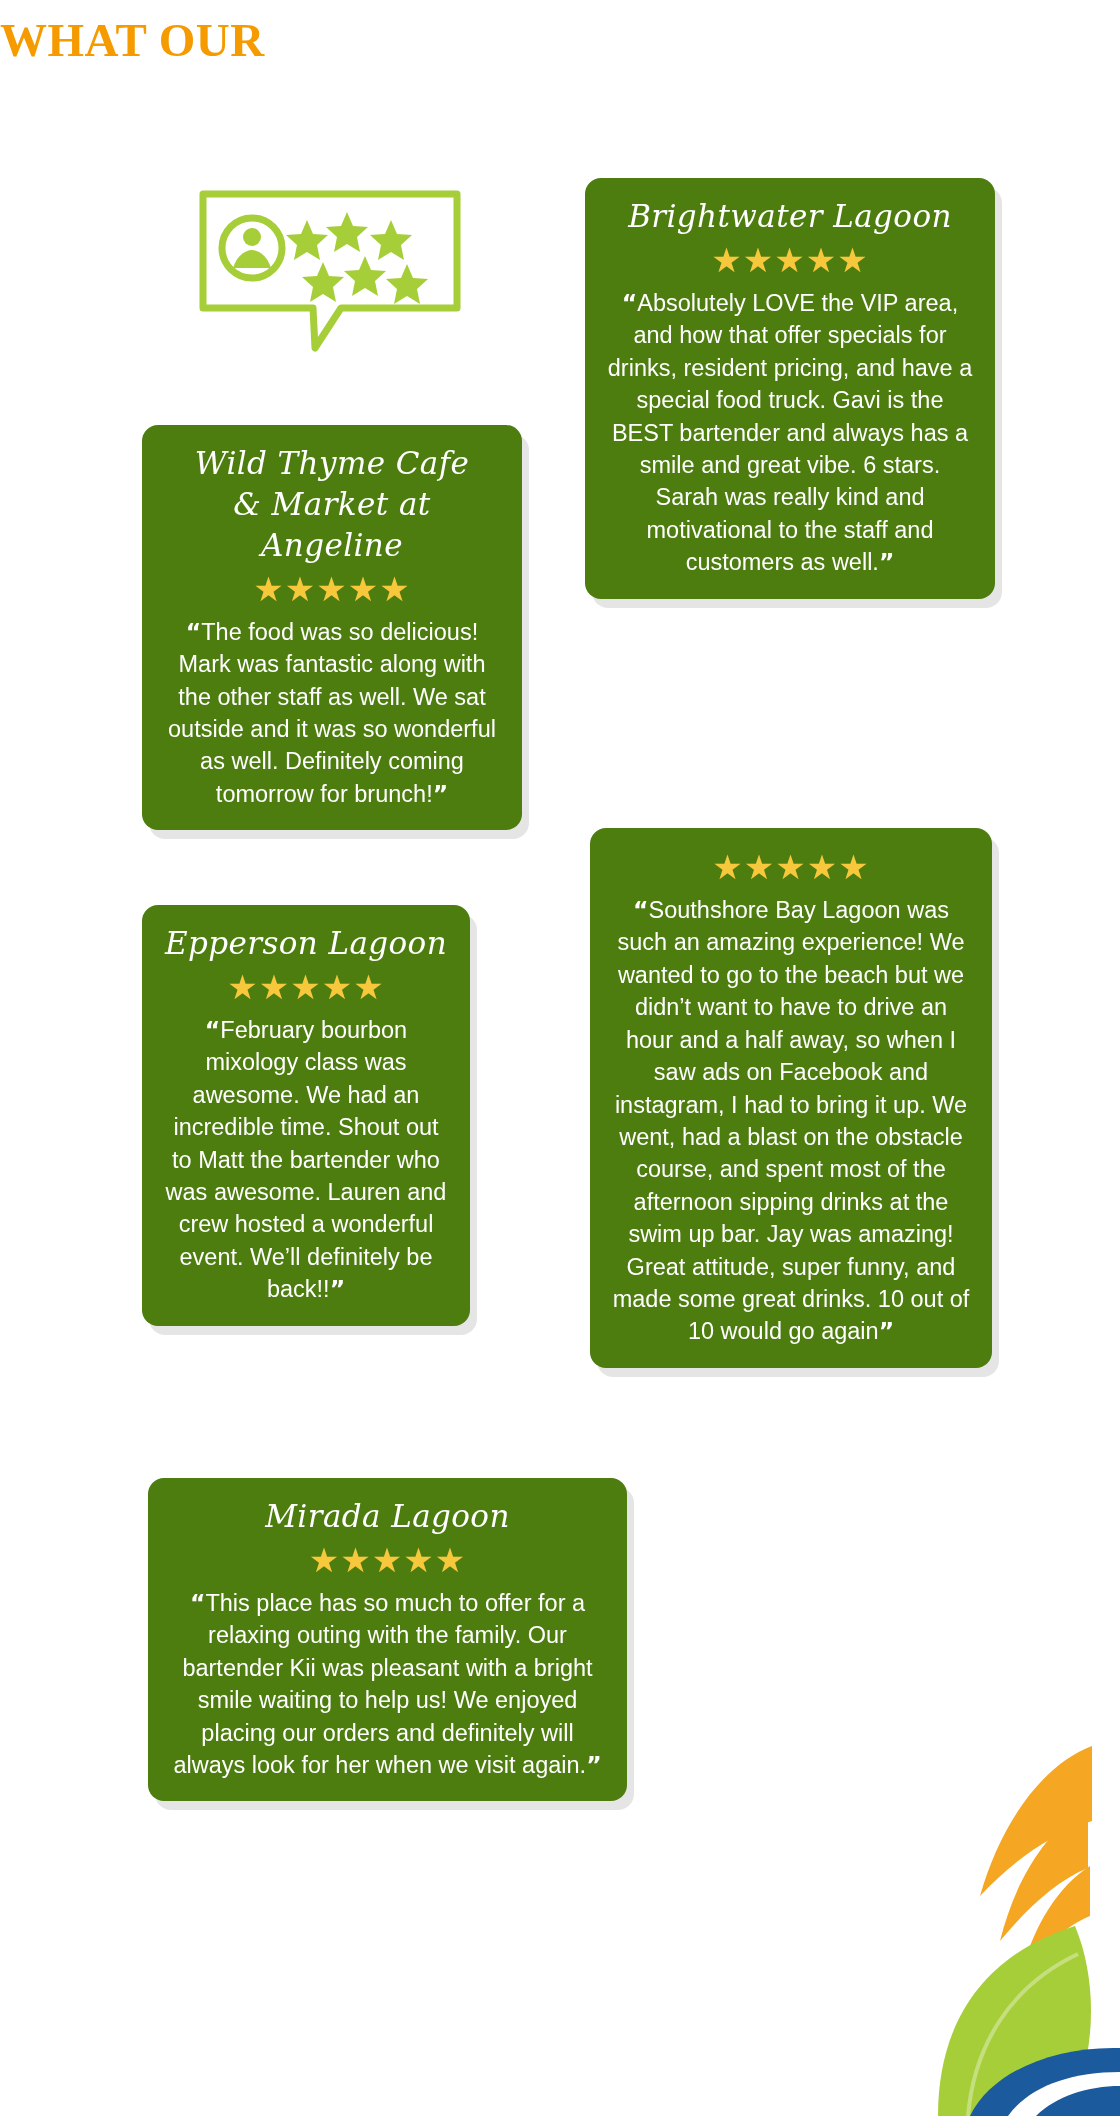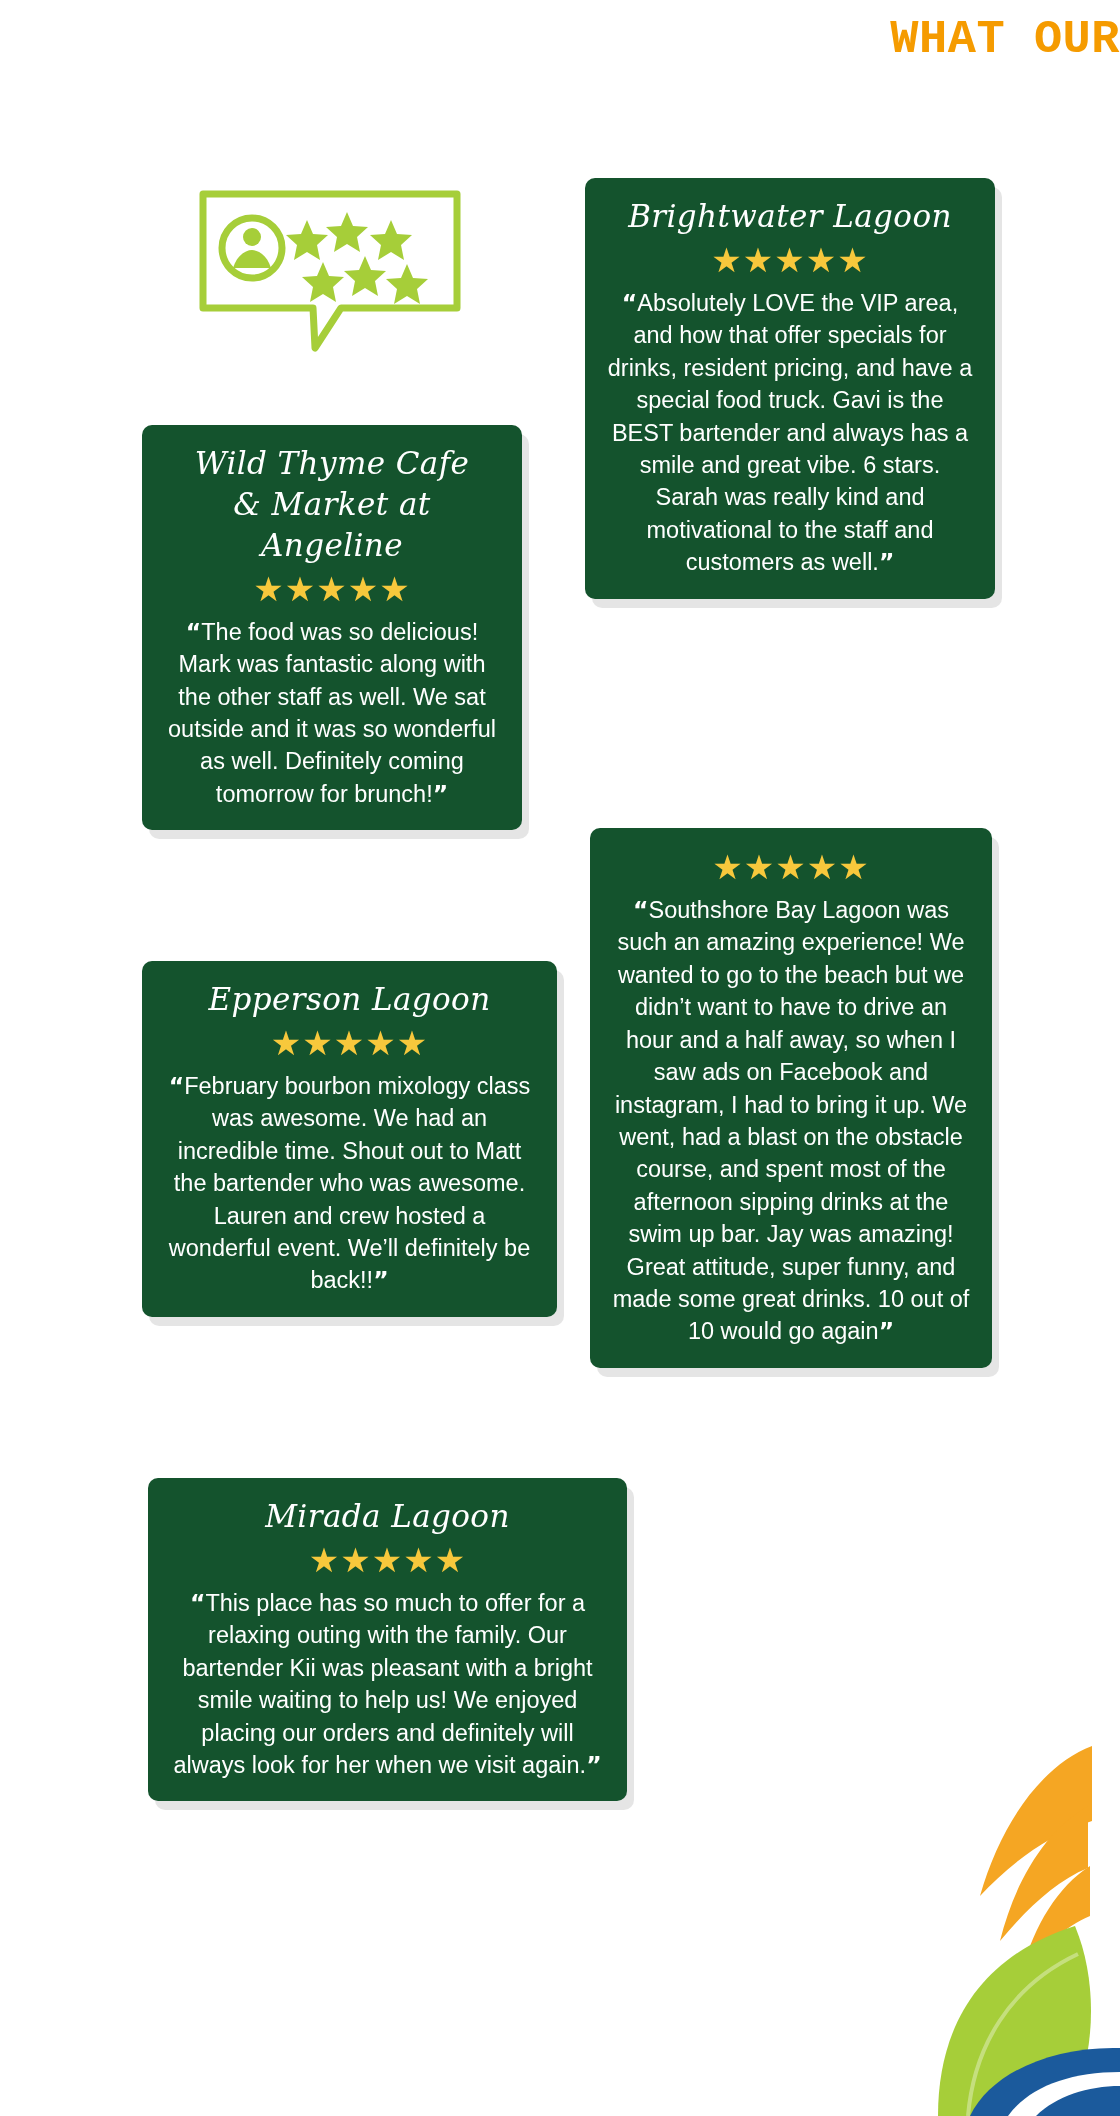--- a/index.html
+++ b/index.html
@@ -12,45 +12,45 @@
     font-family: "Liberation Sans", sans-serif;
     overflow: hidden;
   }
 
   
   #heading {
     position: absolute;
     top: 14px;
     left: 0;
     width: 1120px;
-    text-align: right;
+    text-align: left;
     color: #f59b00;
     font-weight: bold;
     font-size: 47px;
     line-height: 1.12;
     letter-spacing: 0.5px;
     text-transform: uppercase;
-    font-family: Liberation Mono, monospace;
+    font-family: Liberation Serif, serif;
   }
   #heading .hl { display: block; white-space: nowrap; }
 
   
   #bubble-icon {
     position: absolute;
     left: 195px;
     top: 180px;
     width: 270px;
     height: 180px;
   }
 
   
   .card {
     position: absolute;
-    background: #14532d;
-    border-radius: 10px;
+    background: #4d7c0f;
+    border-radius: 16px;
     box-shadow: 7px 9px 0 rgba(0,0,0,0.10);
     color: #ffffff;
     padding: 16px 22px 20px 22px;
     text-align: center;
   }
   .card-title {
     font-family: "DejaVu Serif", serif;
     font-style: italic;
     font-weight: normal;
     font-size: 31px;
@@ -71,21 +71,21 @@
     font-size: 23.5px;
     line-height: 1.38;
     color: #ffffff;
     font-family: "Liberation Sans", sans-serif;
   }
   .q { font-family: "DejaVu Sans", sans-serif; font-weight: bold; }
 
   
   #card-brightwater { left: 585px; top: 178px;  width: 410px; }
   #card-wildthyme   { left: 142px; top: 425px;  width: 380px; }
-  #card-epperson    { left: 142px; top: 961px;  width: 415px; }
+  #card-epperson    { left: 142px; top: 905px;  width: 328px; }
   #card-southshore  { left: 590px; top: 828px;  width: 402px; }
   #card-mirada      { left: 148px; top: 1478px; width: 479px; }
 
   
   #tropical {
     position: absolute;
     right: 0;
     bottom: 0;
     width: 270px;
     height: 430px;

